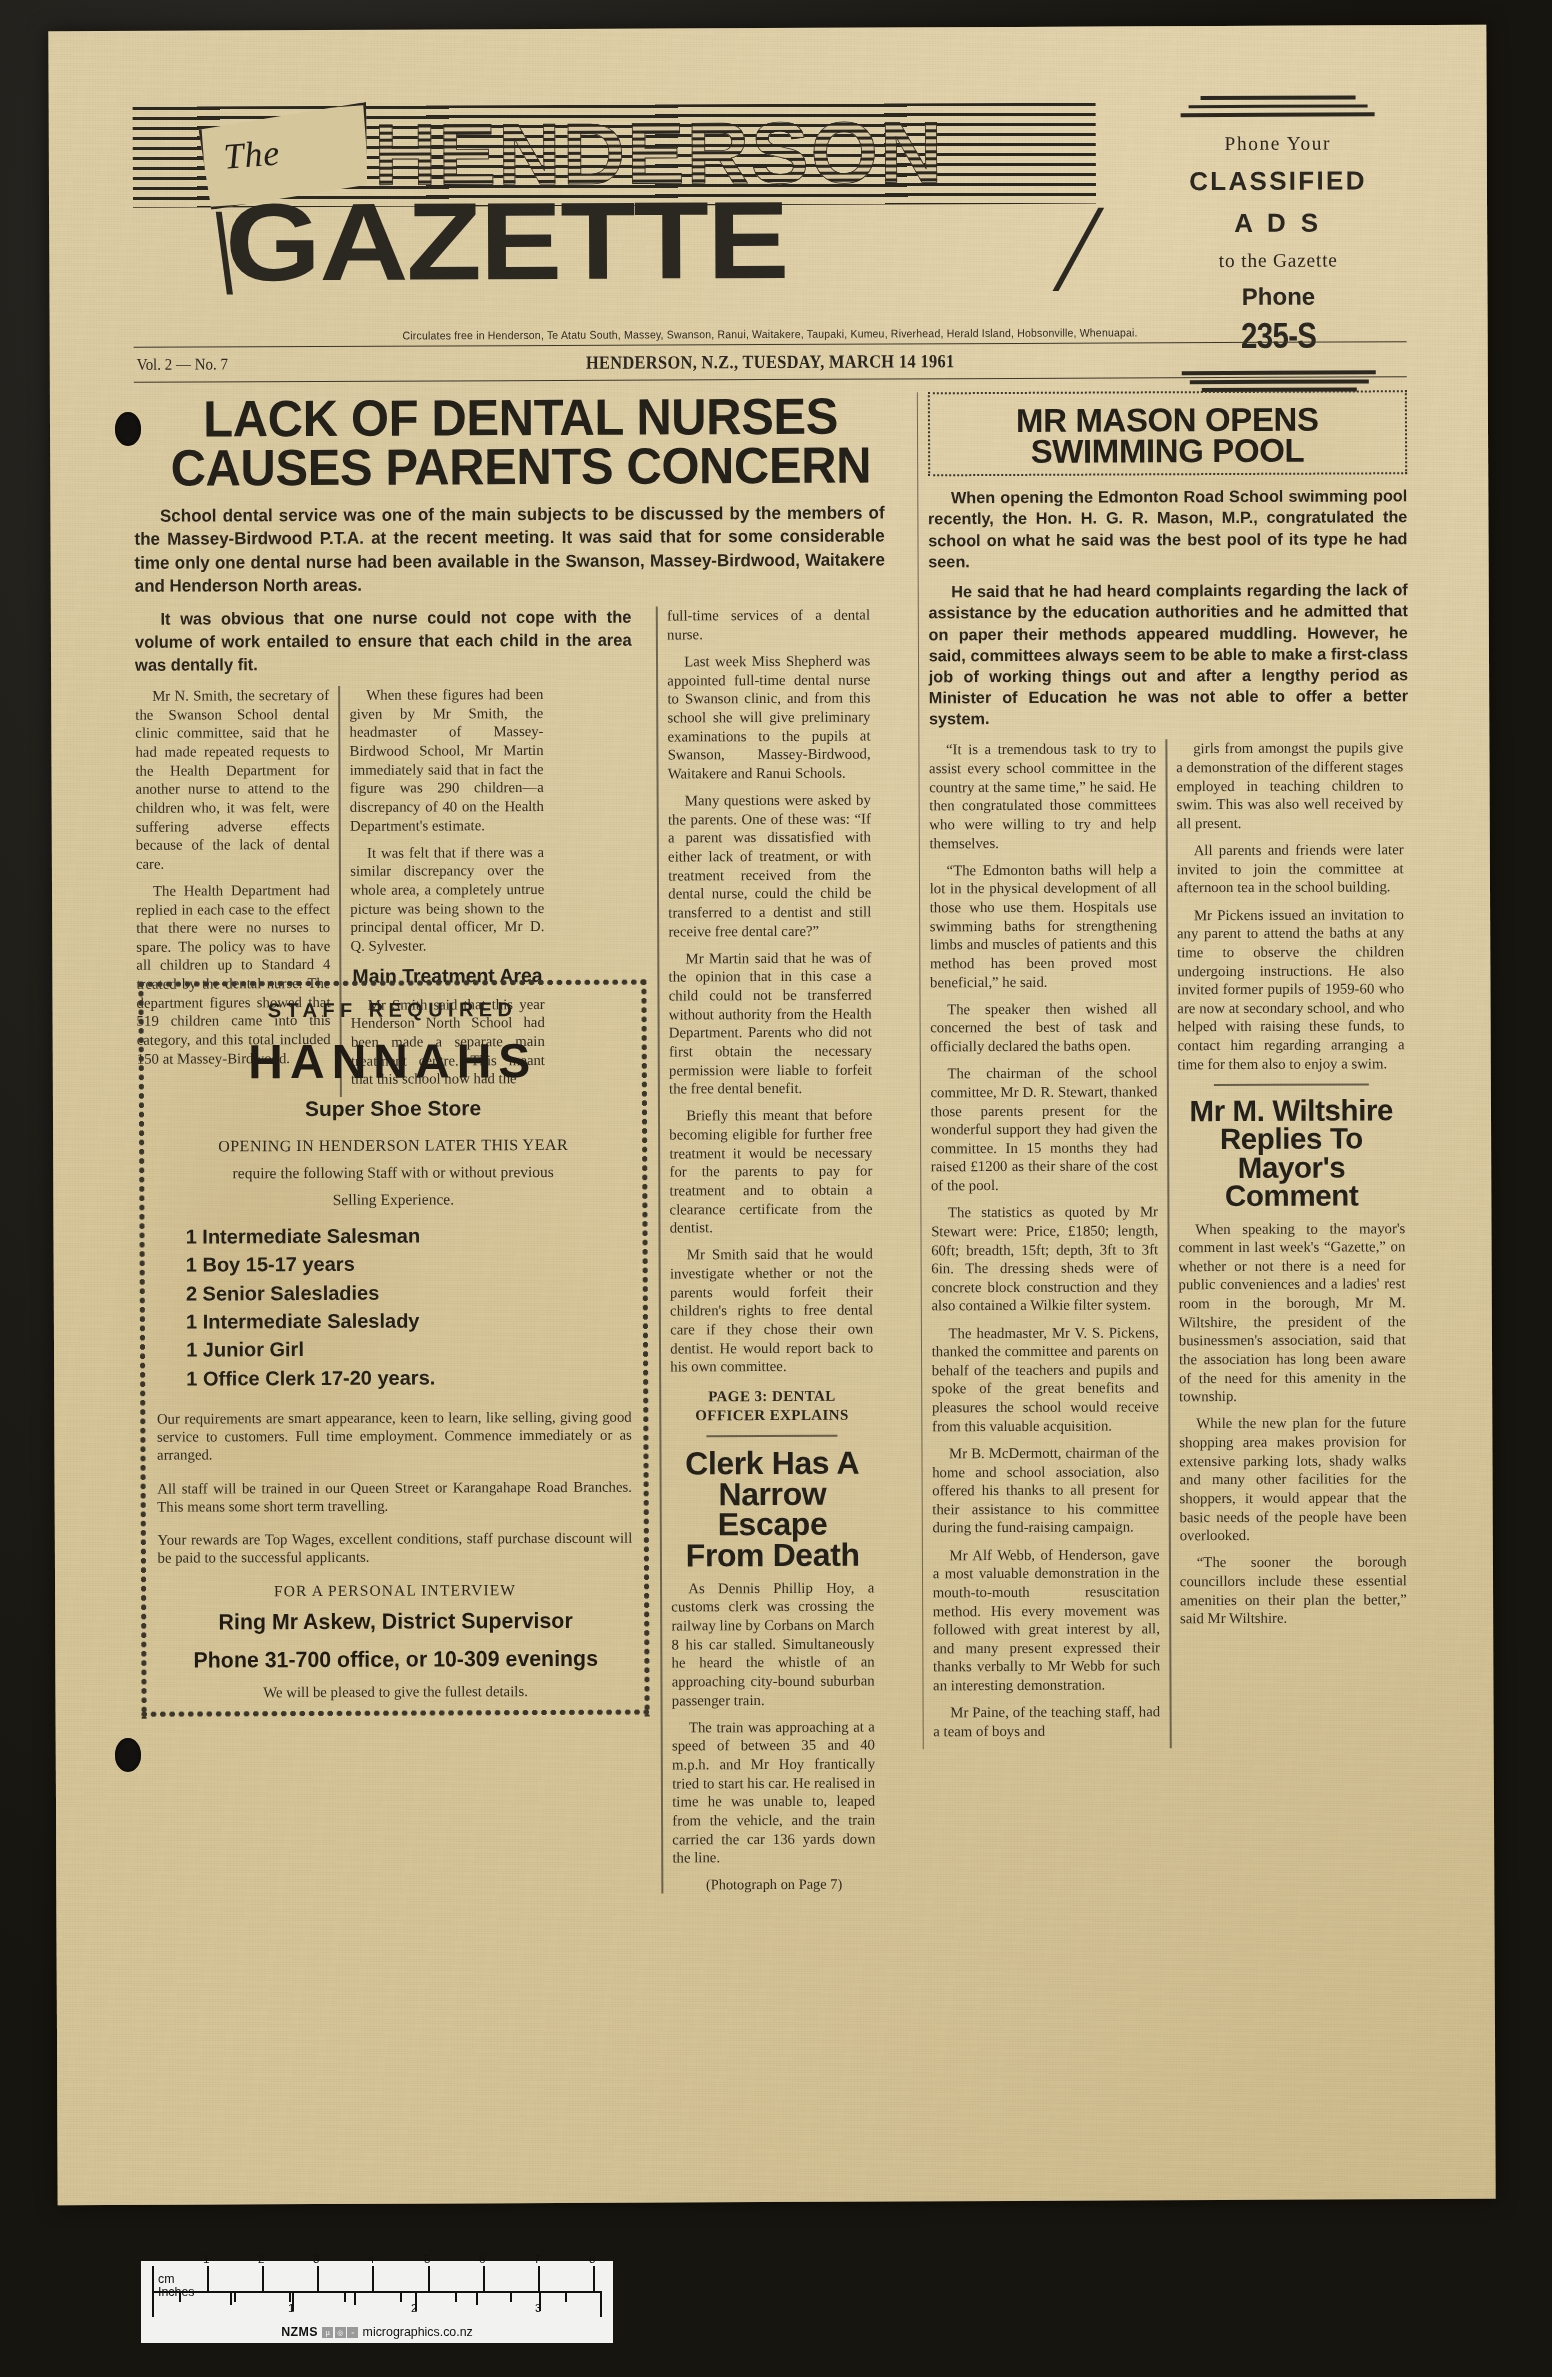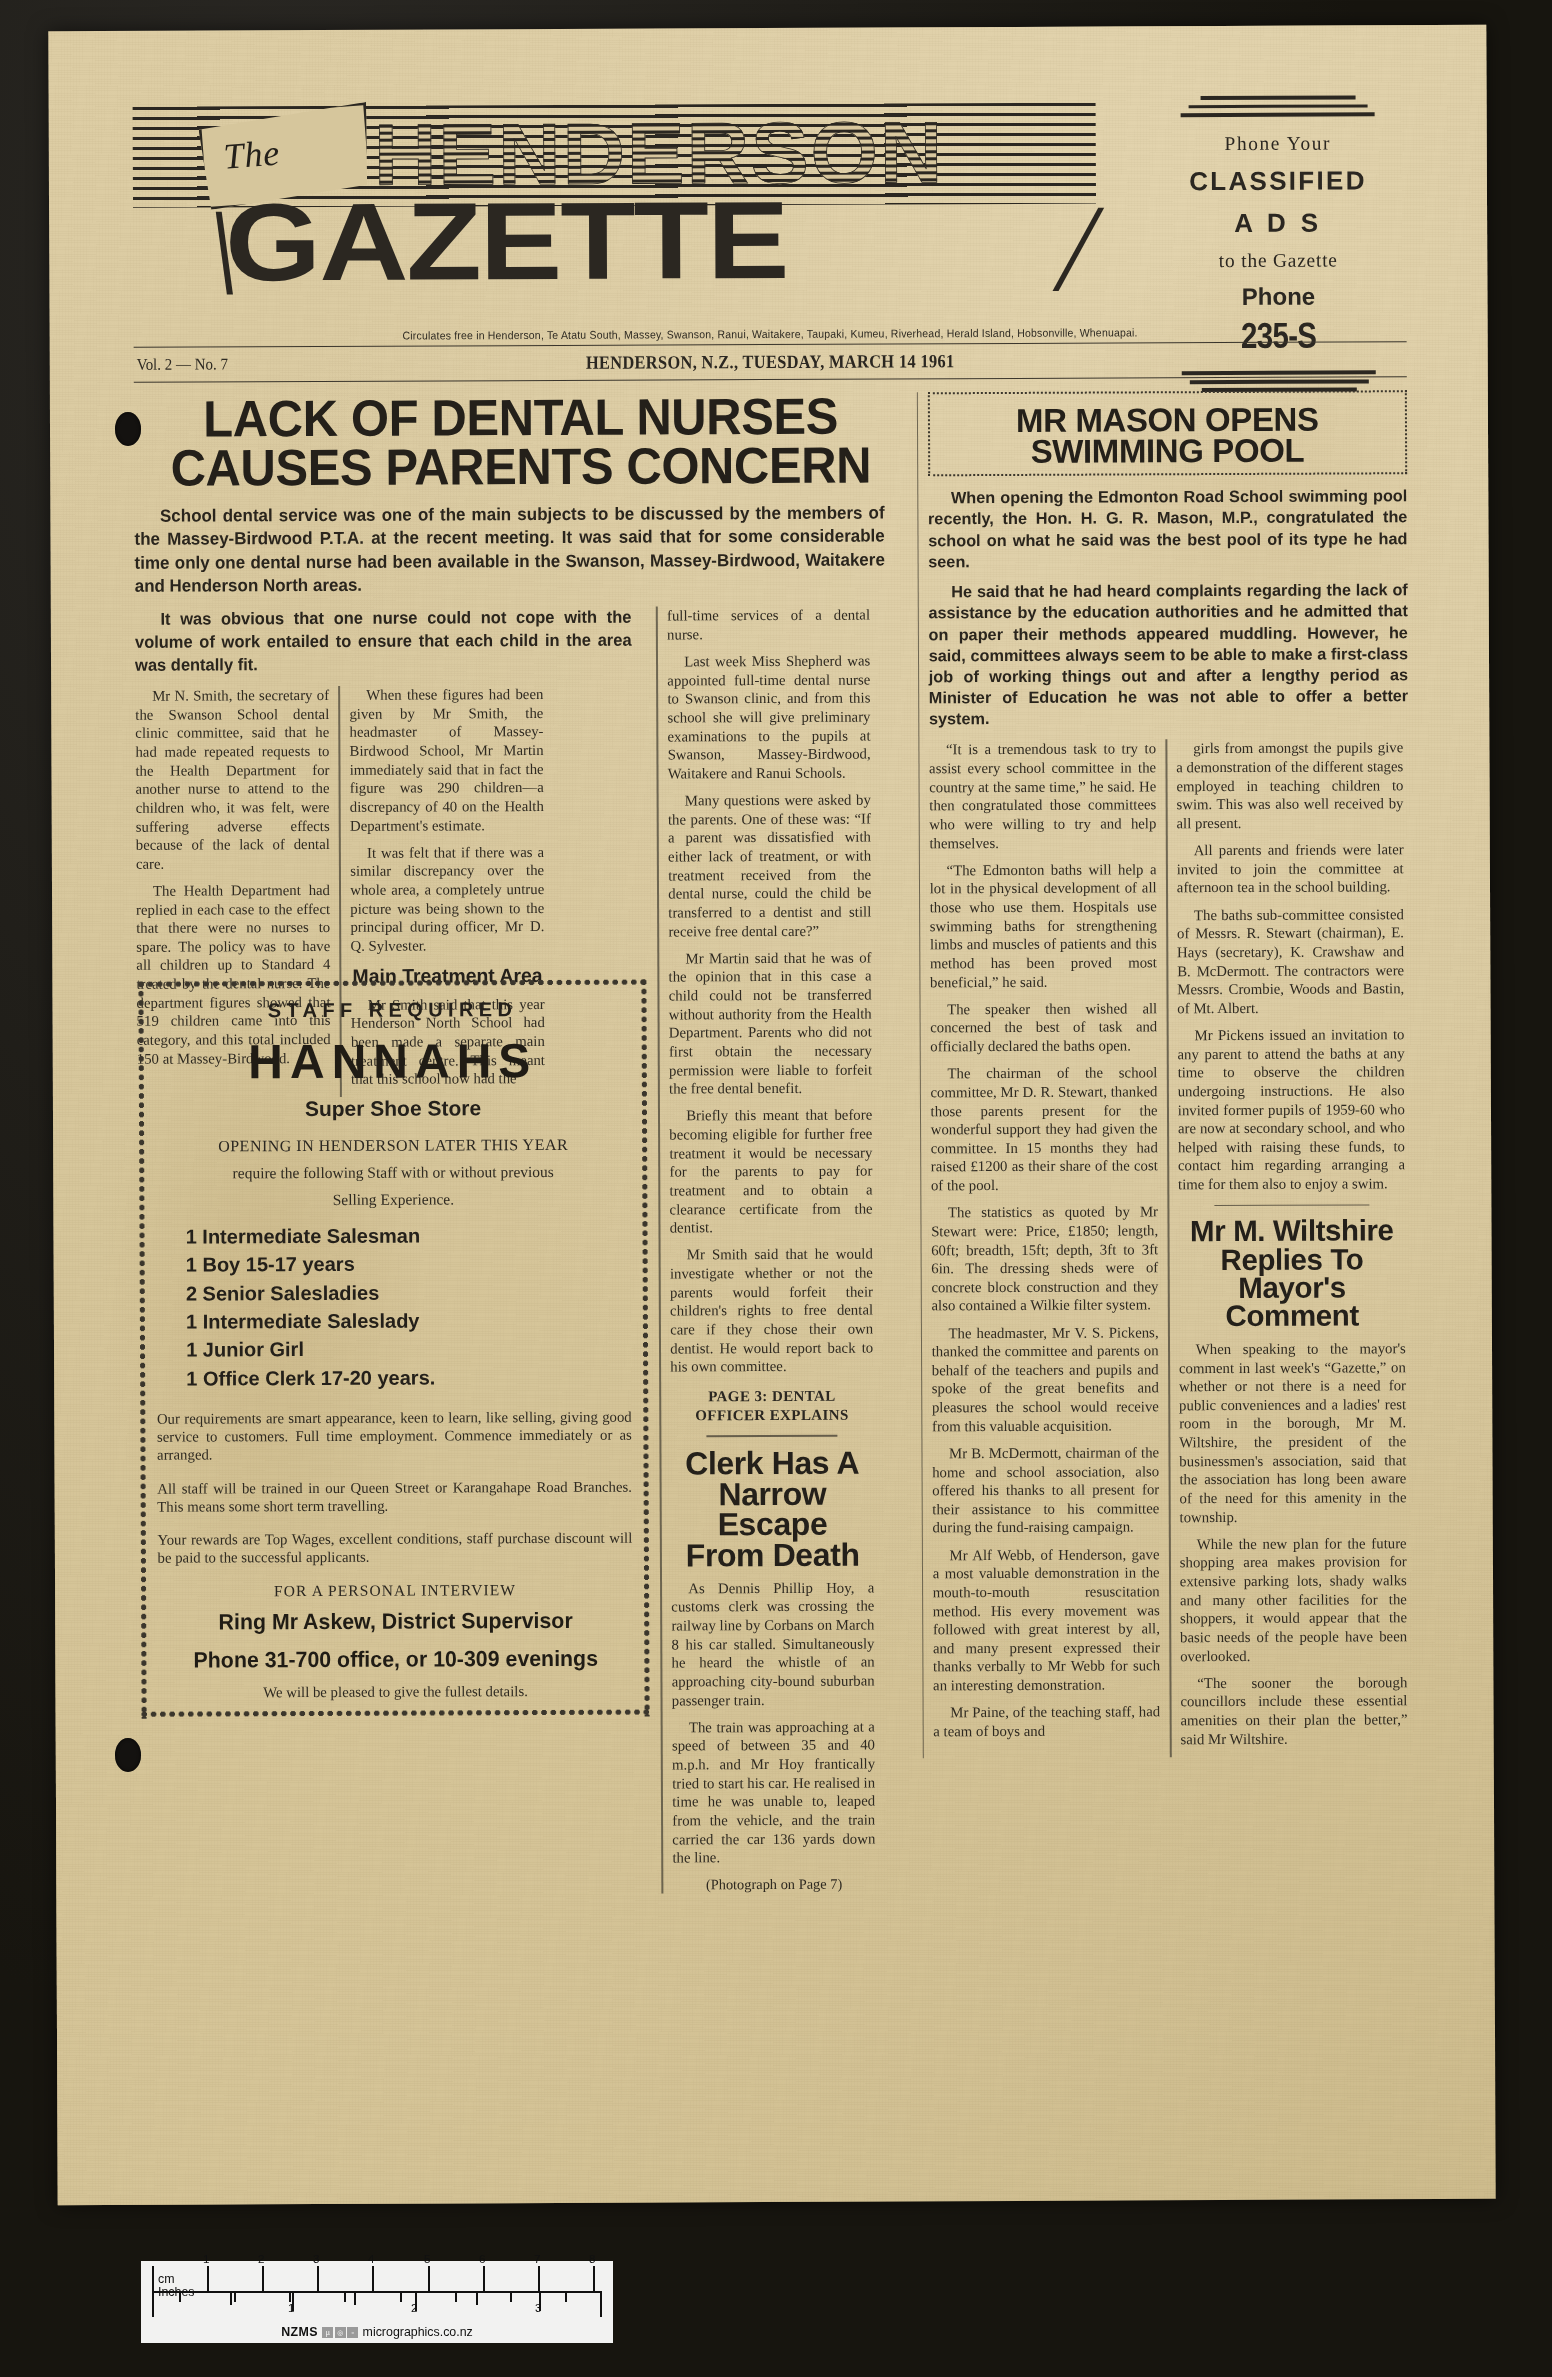--- a/index.html
+++ b/index.html
@@ -226,21 +226,21 @@
                 <span class="ind">It was obvious that one nurse could not cope with the volume of work entailed to ensure that each child in the area was dentally fit.</span>
               </div>
               <div style="display:flex;">
                 <div class="col">
                   <p class="body">Mr N. Smith, the secretary of the Swanson School dental clinic committee, said that he had made repeated requests to the Health Department for another nurse to attend to the children who, it was felt, were suffering adverse effects because of the lack of dental care.</p>
                   <p class="body">The Health Department had replied in each case to the effect that there were no nurses to spare.  The policy was to have all children up to Standard 4 treated by the dental nurse.  The department figures showed that 519 children came into this category, and this total included 150 at Massey-Birdwood.</p>
                 </div>
                 <div class="vrule"></div>
                 <div class="col">
                   <p class="body">When these figures had been given by Mr Smith, the headmaster of Massey-Birdwood School, Mr Martin immediately said that in fact the figure was 290 children—a discrepancy of 40 on the Health Department's estimate.</p>
-                  <p class="body">It was felt that if there was a similar discrepancy over the whole area, a completely untrue picture was being shown to the principal during officer, Mr D. Q. Sylvester.</p>
+                  <p class="body">It was felt that if there was a similar discrepancy over the whole area, a completely untrue picture was being shown to the principal dental officer, Mr D. Q. Sylvester.</p>
                   <div class="subhead">Main Treatment Area</div>
                   <p class="body">Mr Smith said that this year Henderson North School had been made a separate main treatment centre.  This meant that this school now had the</p>
                 </div>
               </div>
             </div>
 
             <div class="vrule"></div>
 
             <div class="col" style="width:203px;">
               <p class="body noind">full-time services of a dental nurse.</p>
@@ -323,21 +323,20 @@
               <p class="body">Mr B. McDermott, chairman of the home and school association, also offered his thanks to all present for their assistance to his committee during the fund-raising campaign.</p>
               <p class="body">Mr Alf Webb, of Henderson, gave a most valuable demonstration in the mouth-to-mouth resuscitation method.  His every movement was followed with great interest by all, and many present expressed their thanks verbally to Mr Webb for such an interesting demonstration.</p>
               <p class="body">Mr Paine, of the teaching staff, had a team of boys and</p>
             </div>
 
             <div class="vrule"></div>
 
             <div class="col" style="width:227px;">
               <p class="body">girls from amongst the pupils give a demonstration of the different stages employed in teaching children to swim.  This was also well received by all present.</p>
               <p class="body">All parents and friends were later invited to join the committee at afternoon tea in the school building.</p>
-              <p class="body">The baths sub-committee consisted of Messrs. R. Stewart (chairman), E. Hays (secretary), K. Crawshaw and B. McDermott.  The contractors were Messrs. Crombie, Woods and Bastin, of Mt. Albert.</p>
               <p class="body">Mr Pickens issued an invitation to any parent to attend the baths at any time to observe the children undergoing instructions.  He also invited former pupils of 1959-60 who are now at secondary school, and who helped with raising these funds, to contact him regarding arranging a time for them also to enjoy a swim.</p>
 
               <div class="thinrule"></div>
 
               <div>
                 <div class="bighead head-box" style="font-size:29.5px;">Mr M. Wiltshire</div>
                 <div class="bighead head-box" style="font-size:29.5px;">Replies To</div>
                 <div class="bighead head-box" style="font-size:29.5px;margin-bottom:9.3px;">Mayor's Comment</div>
                 <p class="body">When speaking to the mayor's comment in last week's “Gazette,” on whether or not there is a need for public conveniences and a ladies' rest room in the borough, Mr M. Wiltshire, the president of the businessmen's association, said that the association has long been aware of the need for this amenity in the township.</p>
                 <p class="body">While the new plan for the future shopping area makes provision for extensive parking lots, shady walks and many other facilities for the shoppers, it would appear that the basic needs of the people have been overlooked.</p>

